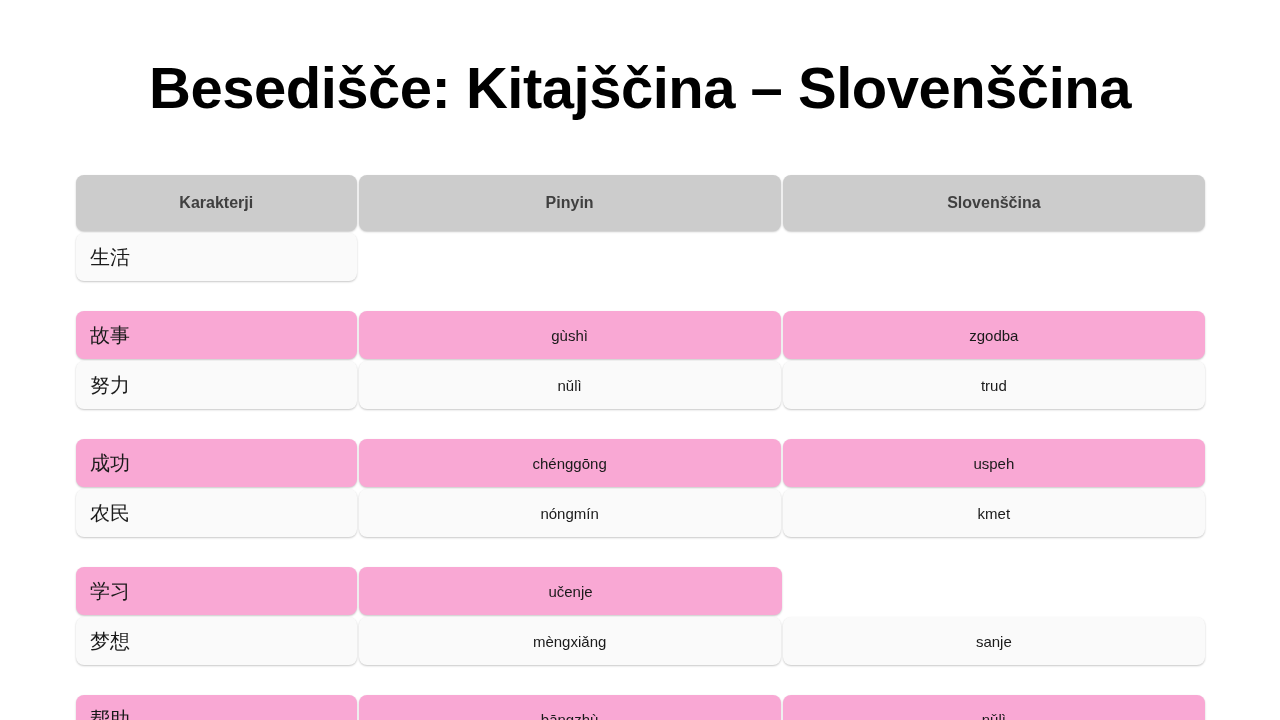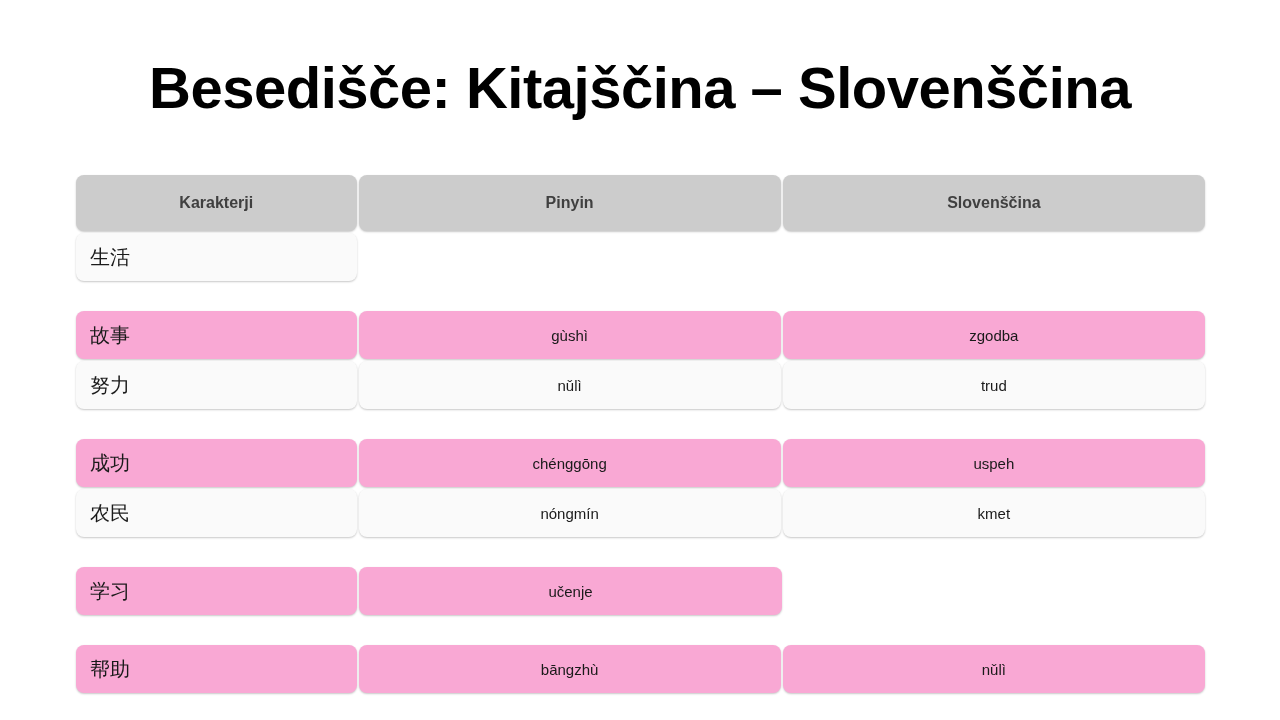--- a/index.html
+++ b/index.html
@@ -122,20 +122,25 @@
       <div class="cell col-0">农民</div>
       <div class="cell col-1">nóngmín</div>
       <div class="cell col-2">kmet</div>
     </div>
 
     <div class="row body-row even">
       <div class="cell col-0">学习</div>
       <div class="cell col-2">učenje</div>
     </div>
 
+    <div class="row body-row odd">
+      <div class="cell col-0">梦想</div>
+      <div class="cell col-1">mèngxiǎng</div>
+      <div class="cell col-2">sanje</div>
+    </div>
 
     <div class="row body-row even">
       <div class="cell col-0">帮助</div>
       <div class="cell col-1">bāngzhù</div>
       <div class="cell col-2">nǔlì</div>
     </div>
 
   </div>
 </div>
 

